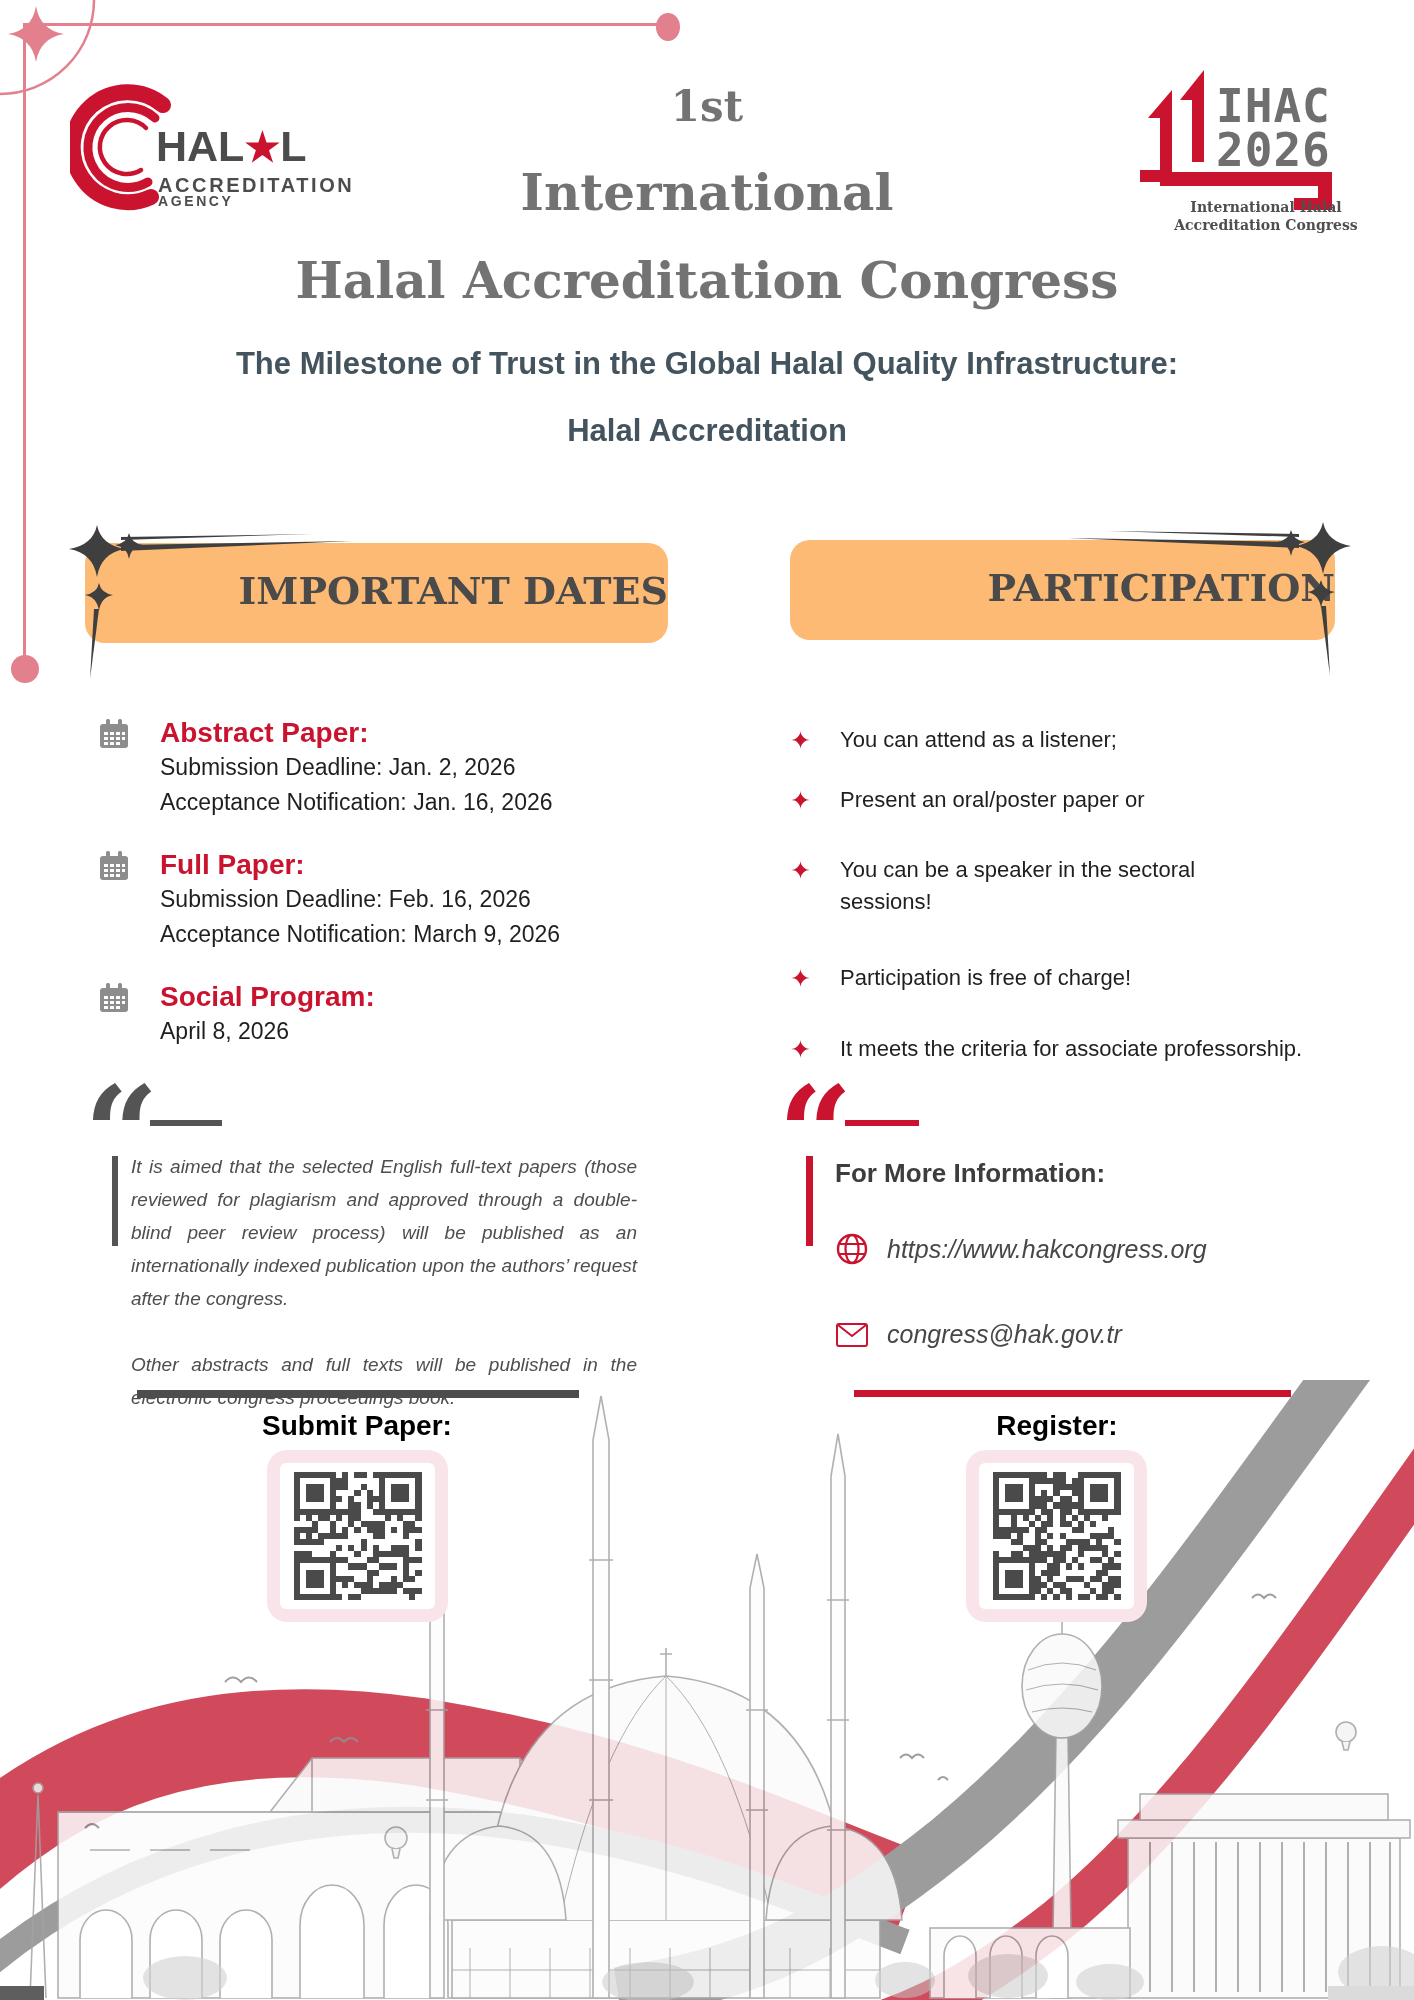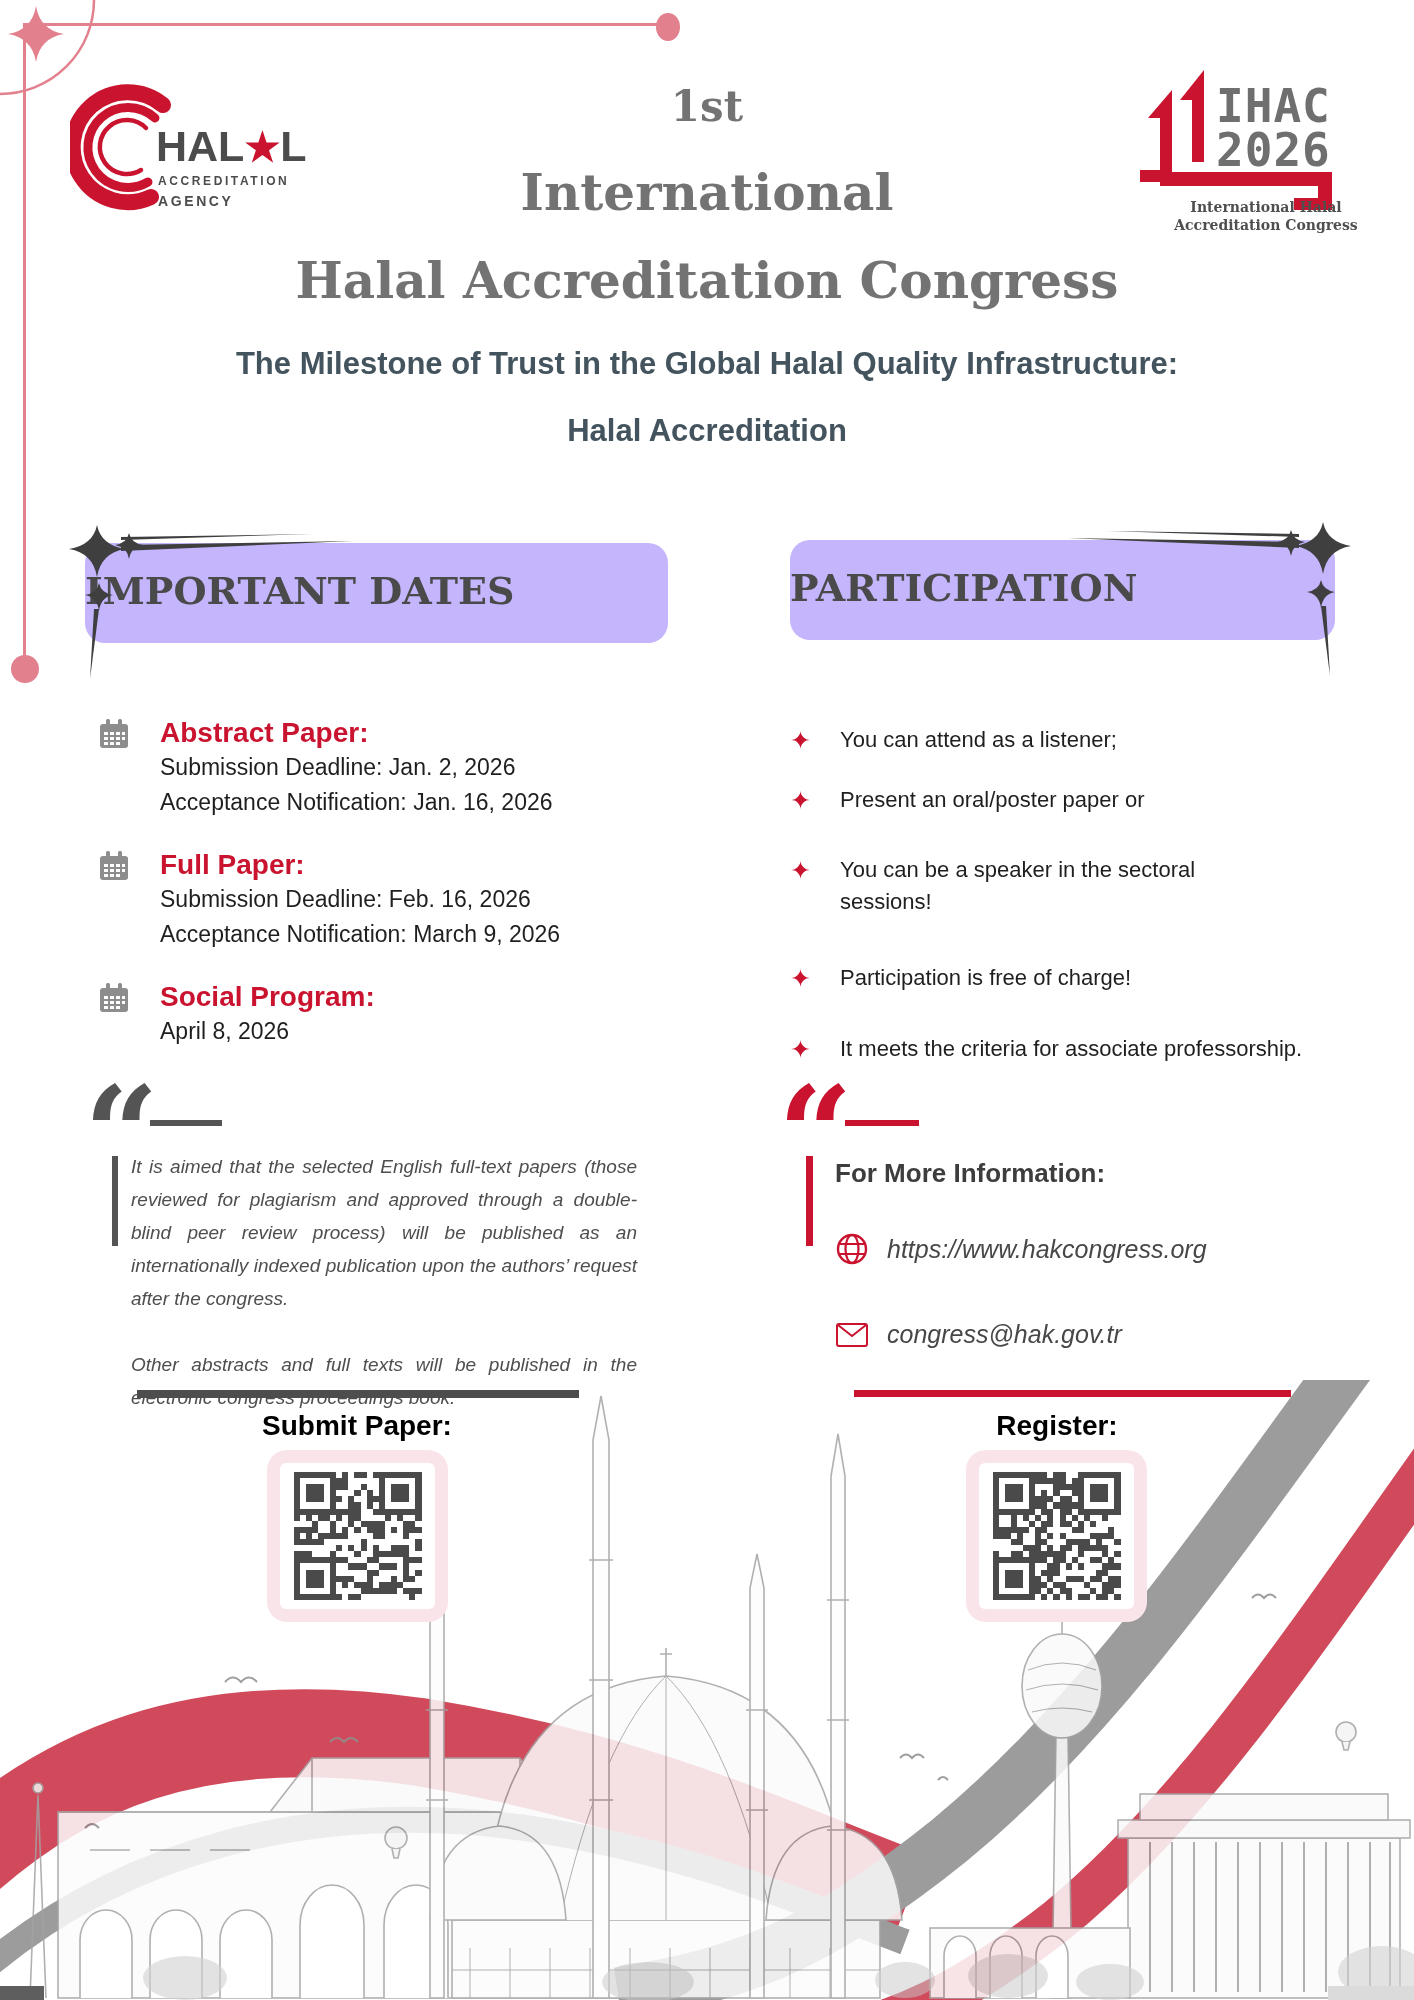--- a/index.html
+++ b/index.html
@@ -11,34 +11,34 @@
   .deco-hdot{left:656px;top:13px;width:24px;height:28px;border-radius:50%;background:#E2808E;}
   .deco-vline{left:23px;top:23px;width:3px;height:638px;background:#E2808E;}
   .deco-vdot{left:11px;top:655px;width:28px;height:28px;border-radius:50%;background:#E2808E;}
   .deco-arc{left:0;top:0;}
   .deco-sparkle{left:6px;top:4px;}
   
   .agency-logo{left:70px;top:75px;width:300px;height:150px;}
   .agency-word{position:absolute;left:86px;top:50px;font-size:43px;font-weight:bold;color:#4C4C4C;
                letter-spacing:0px;line-height:1;}
   .agency-word .star{color:#C9132F;font-size:40px;}
-  .agency-sub1{position:absolute;left:88px;top:99px;font-size:12px;letter-spacing:2.6px;color:#4C4C4C;font-weight:bold;}
+  .agency-sub1{position:absolute;left:88px;top:99px;font-size:20px;letter-spacing:2.6px;color:#4C4C4C;font-weight:bold;}
   .agency-sub2{position:absolute;left:88px;top:118px;font-size:14px;letter-spacing:2.6px;color:#4C4C4C;font-weight:bold;}
   
   .ihac-logo{left:1132px;top:60px;width:250px;height:175px;}
   
   .title-wrap{left:140px;top:86px;width:1134px;text-align:center;color:#737373;
               font-family:"DejaVu Serif",serif;font-weight:bold;}
   .title1{font-size:42px;line-height:1;}
   .title2{font-size:50px;line-height:1;margin-top:40px;}
   .title3{font-size:50px;line-height:1;margin-top:38px;}
   .subtitle{left:100px;top:348px;width:1214px;text-align:center;color:#44545E;font-weight:bold;font-size:31px;line-height:1;}
   .subtitle2{left:100px;top:415px;width:1214px;text-align:center;color:#44545E;font-weight:bold;font-size:31px;line-height:1;}
   
-  .sec-box{height:100px;background:#c4b5fd;border-radius:20px;text-align:left;
+  .sec-box{height:100px;background:#fdba74;border-radius:20px;text-align:right;
            font-family:"DejaVu Serif",serif;font-weight:bold;font-size:38px;color:#4A4A4A;line-height:96px;}
   .sec-left{left:85px;top:543px;width:583px;}
   .sec-right{left:790px;top:540px;width:545px;}
   .sparkle-cl{position:absolute;pointer-events:none;}
   .sparkle-tl{left:-22px;top:-22px;}
   .sparkle-tr{right:-22px;top:-22px;transform:scaleX(-1);}
   
   .dates{left:92px;top:716px;width:576px;}
   .date-item{position:absolute;left:0;width:576px;}
   .di-icon{position:absolute;left:6px;top:2px;}

